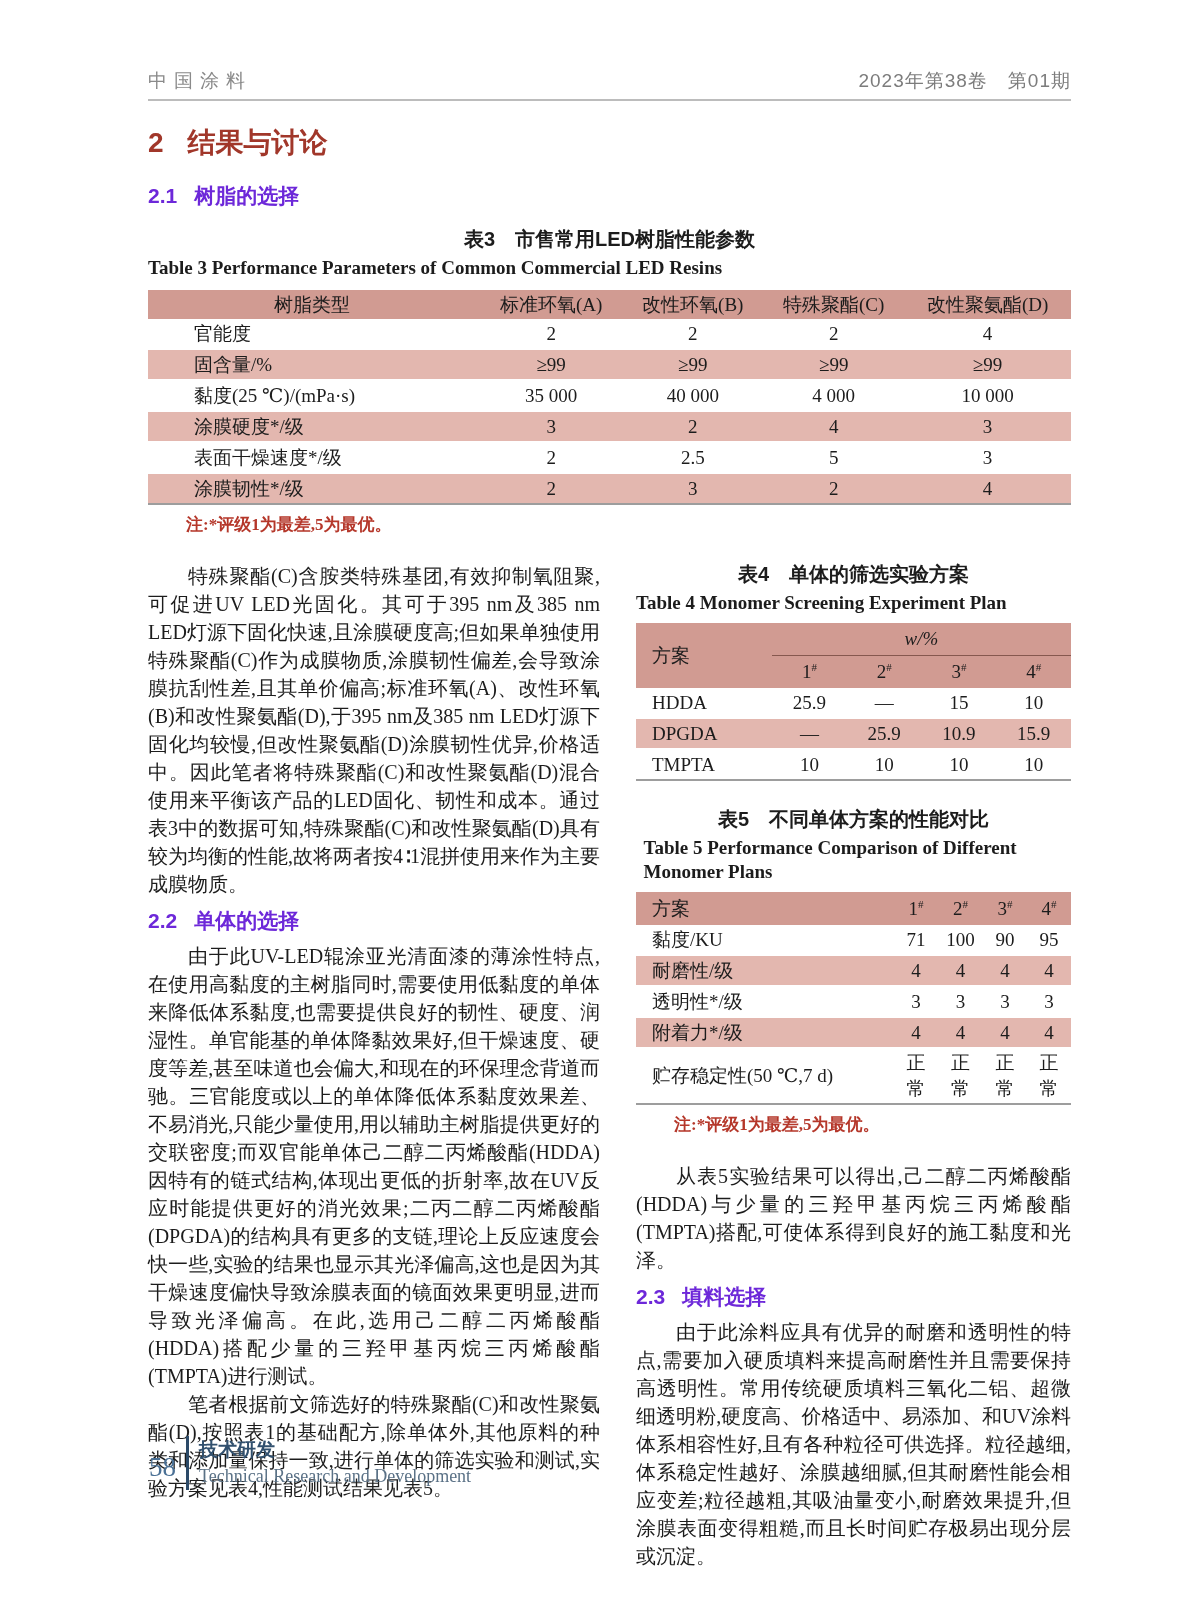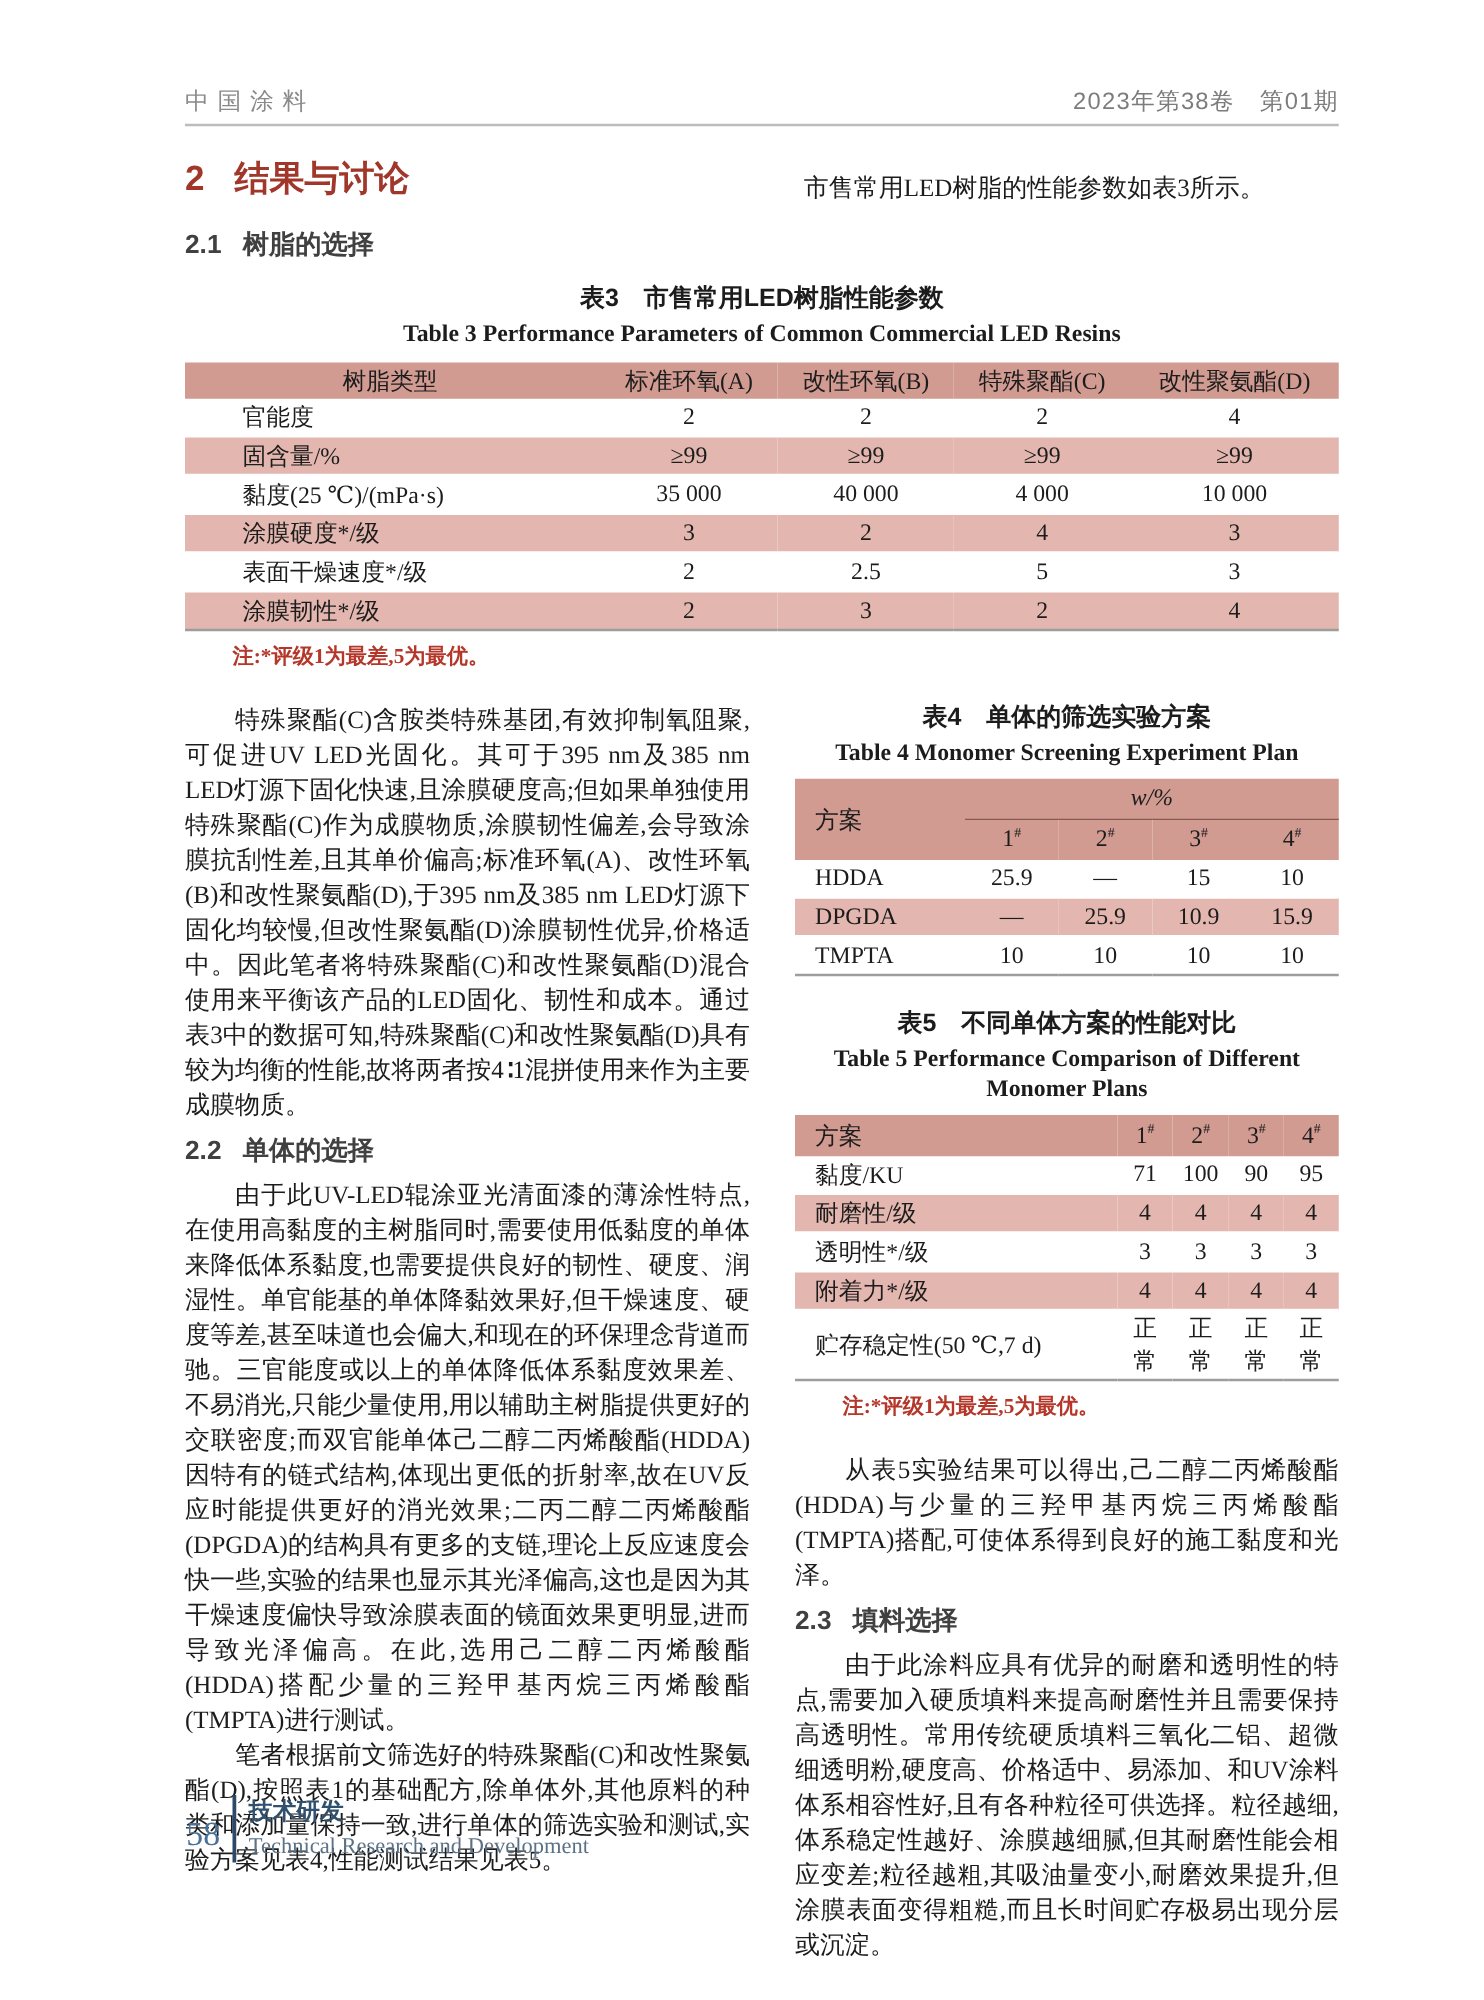--- a/index.html
+++ b/index.html
@@ -22,32 +22,32 @@
   .issue { color:#7c7c7c; letter-spacing:1px;text-align:right; }
 
   
   .secrow { display:flex; margin-top:26px; }
   .secleft { width:455px; }
   .secright { flex:1; padding-top:10px; }
   .h2 { font-family:"Liberation Sans","DejaVu Sans",sans-serif; font-weight:bold;
         color:#a1372a; font-size:28px; line-height:32px; }
   .h2 .num { margin-right:24px; }
   .h3 { font-family:"Liberation Sans","DejaVu Sans",sans-serif; font-weight:bold;
-        color:#404040; font-size:21px; line-height:26px; margin-top:24px; }
+        color:#6d28d9; font-size:21px; line-height:26px; margin-top:24px; }
   .h3 .num { margin-right:17px; }
   .cols .h3 { margin:10px 0 8px 0; }
 
   
   p.body { font-size:20px; line-height:28px; text-align:justify;
            text-indent:2em; margin:0; }
 
   
   .cap-zh { text-align:center; font-family:"Liberation Sans","DejaVu Sans",sans-serif;
             font-weight:bold; font-size:20px; line-height:25px; }
-  .cap-en { text-align:center; font-family:"Liberation Serif","DejaVu Serif",serif;
+  .cap-en { font-family:"Liberation Serif","DejaVu Serif",serif;
             font-weight:bold; font-size:19px; line-height:24px; margin:4px auto 0 auto; }
   .cap-en.narrow { max-width:420px; }
 
   
   table { border-collapse:collapse; width:100%; font-size:19px; }
   th { font-weight:normal; }
   th,td { height:27px; text-align:center; padding:1px 4px; }
   .hdr { background:#d19b92; }
   tbody tr { border-bottom:2px solid #ffffff; }
   tbody tr:nth-child(even) { background:#e3b7af; }
@@ -102,23 +102,20 @@
 
     <div class="secrow">
       <div class="secleft">
         <div class="h2">
           <span class="num">2</span><span>结果与讨论</span>
         </div>
         <div class="h3">
           <span class="num">2.1</span><span>树脂的选择</span>
         </div>
       </div>
-      <div class="secright">
-        <p class="body">市售常用LED树脂的性能参数如表3所示。</p>
-      </div>
     </div>
 
     <div class="tabblock3" style="margin-top:18px;">
       <div class="cap-zh">表3　市售常用LED树脂性能参数</div>
       <div class="cap-en">Table 3   Performance Parameters of Common Commercial LED Resins</div>
       <table class="t3">
         <thead>
           <tr class="hdr">
             <th class="lab">树脂类型</th>
             <th>标准环氧(A)</th>

